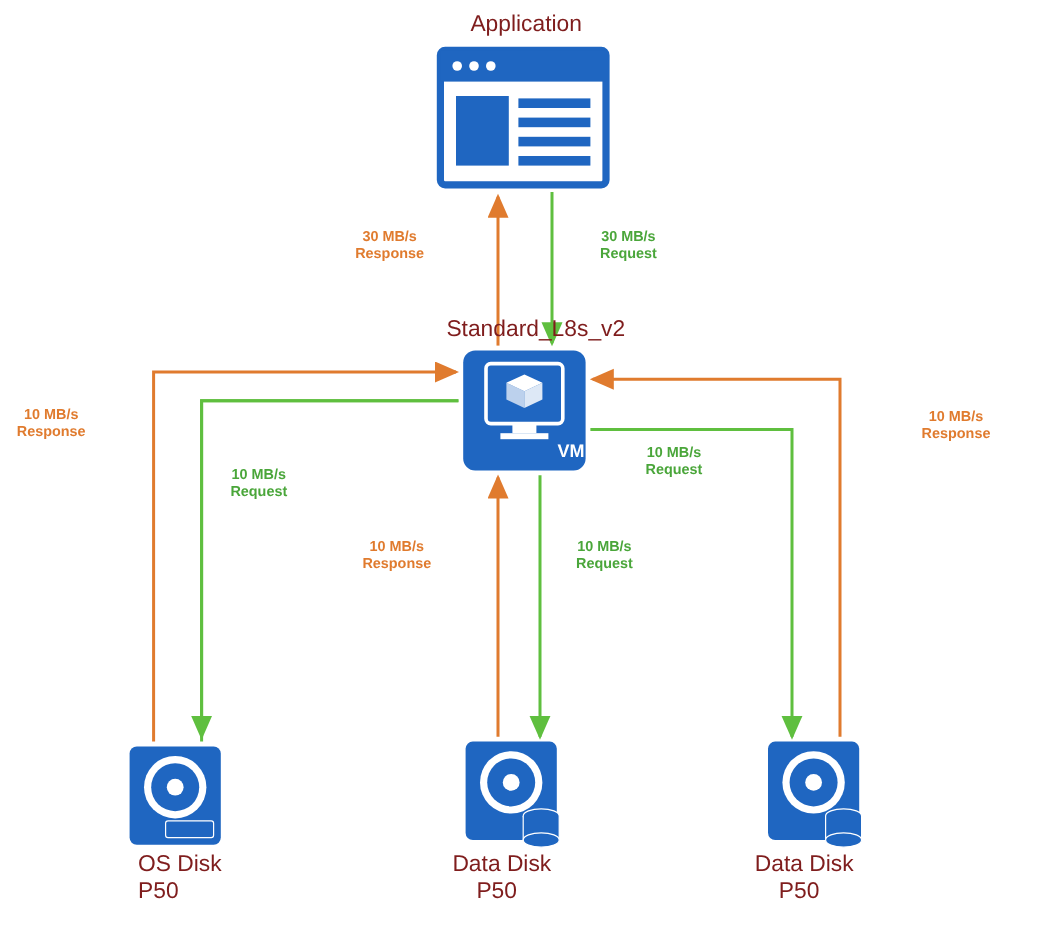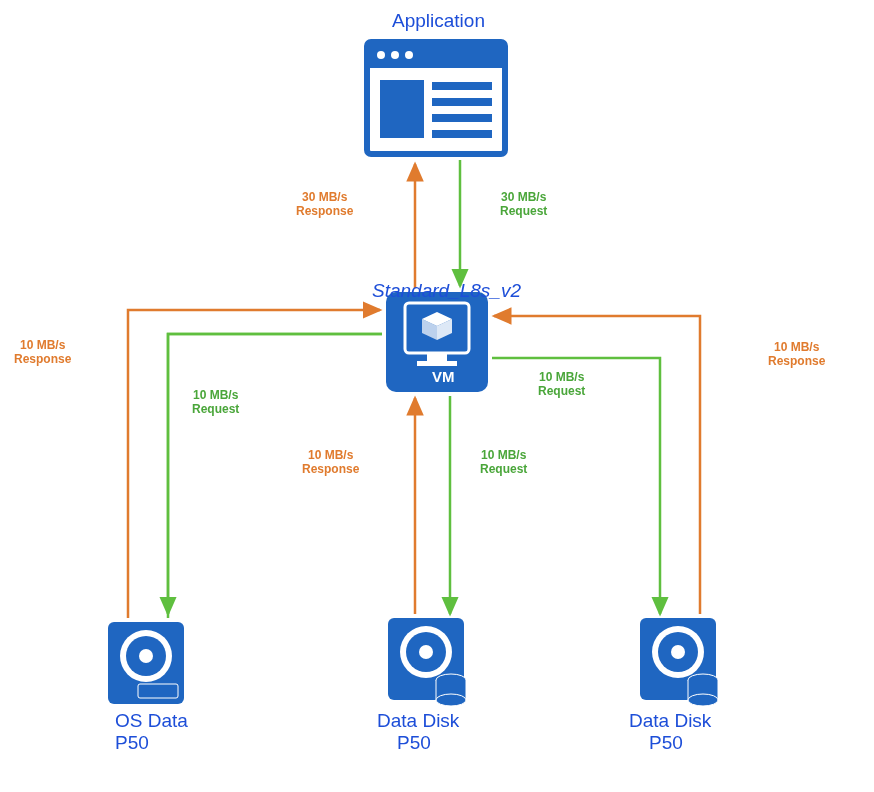--- a/index.html
+++ b/index.html
@@ -16,27 +16,27 @@
   svg { position: absolute; top: 0; left: 0; }
   .label {
     position: absolute;
     font-size: 12px;
     line-height: 1.2;
     text-align: center;
     white-space: nowrap;
   }
   .orange { color: #e07b2e; font-weight: 600; }
   .green  { color: #4aa63a; font-weight: 600; }
-  .black  { color: #1d4ed8; font-size: 19px; }
+  .black  { color: #7f1d1d; font-size: 19px; }
   .vm-text {
     position: absolute;
     color: #fff;
     font-weight: 600;
     font-size: 15px;
-    text-align: left;
+    text-align: right;
     width: 100px;
     padding-left: 45px;
   }
 </style>
 </head>
 <body>
 
 <svg width="874" height="792" viewBox="0 0 874 792">
   <defs>
     <marker id="arrOrange" markerWidth="10" markerHeight="10" refX="7" refY="3.5" orient="auto">
@@ -122,35 +122,35 @@
 
   <line x1="450" y1="396" x2="450" y2="614" stroke="#5fbf3f" stroke-width="2.5" marker-end="url(#arrGreen)"></line>
   <line x1="415" y1="614" x2="415" y2="398" stroke="#e07b2e" stroke-width="2.5" marker-end="url(#arrOrange)"></line>
 
   <polyline points="492,358 660,358 660,614" fill="none" stroke="#5fbf3f" stroke-width="2.5" marker-end="url(#arrGreen)"></polyline>
   <polyline points="700,614 700,316 494,316" fill="none" stroke="#e07b2e" stroke-width="2.5" marker-end="url(#arrOrange)"></polyline>
 
 </svg>
 
 <div class="label black" style="left:392px; top:10px;">Application</div>
-<div class="label black" style="left:372px; top:280px;font-style:italic;">Standard_L8s_v2</div>
+<div class="label black" style="left:372px; top:264px;">Standard_L8s_v2</div>
 <div class="vm-text" style="left:387px; top:368px;">VM</div>
 
 <div class="label orange" style="left:296px; top:190px;">30 MB/s<br>Response</div>
 <div class="label green" style="left:500px; top:190px;">30 MB/s<br>Request</div>
 
 <div class="label orange" style="left:14px; top:338px;">10 MB/s<br>Response</div>
 <div class="label green" style="left:192px; top:388px;">10 MB/s<br>Request</div>
 
 <div class="label orange" style="left:302px; top:448px;">10 MB/s<br>Response</div>
 <div class="label green" style="left:480px; top:448px;">10 MB/s<br>Request</div>
 
 <div class="label green" style="left:538px; top:370px;">10 MB/s<br>Request</div>
 <div class="label orange" style="left:768px; top:340px;">10 MB/s<br>Response</div>
 
-<div class="label black" style="left:115px; top:710px; text-align:left;">OS Data</div>
+<div class="label black" style="left:115px; top:710px; text-align:left;">OS Disk</div>
 <div class="label black" style="left:115px; top:732px; text-align:left;">P50</div>
 
 <div class="label black" style="left:377px; top:710px;">Data Disk</div>
 <div class="label black" style="left:397px; top:732px;">P50</div>
 
 <div class="label black" style="left:629px; top:710px;">Data Disk</div>
 <div class="label black" style="left:649px; top:732px;">P50</div>
 
 </body></html>

